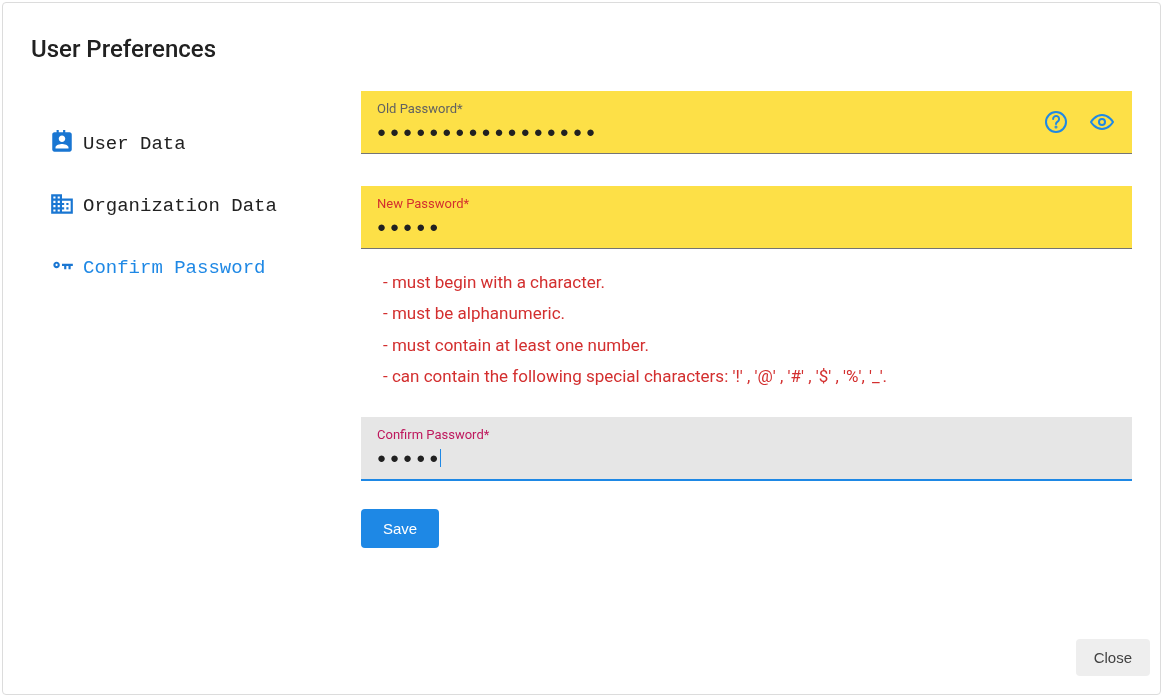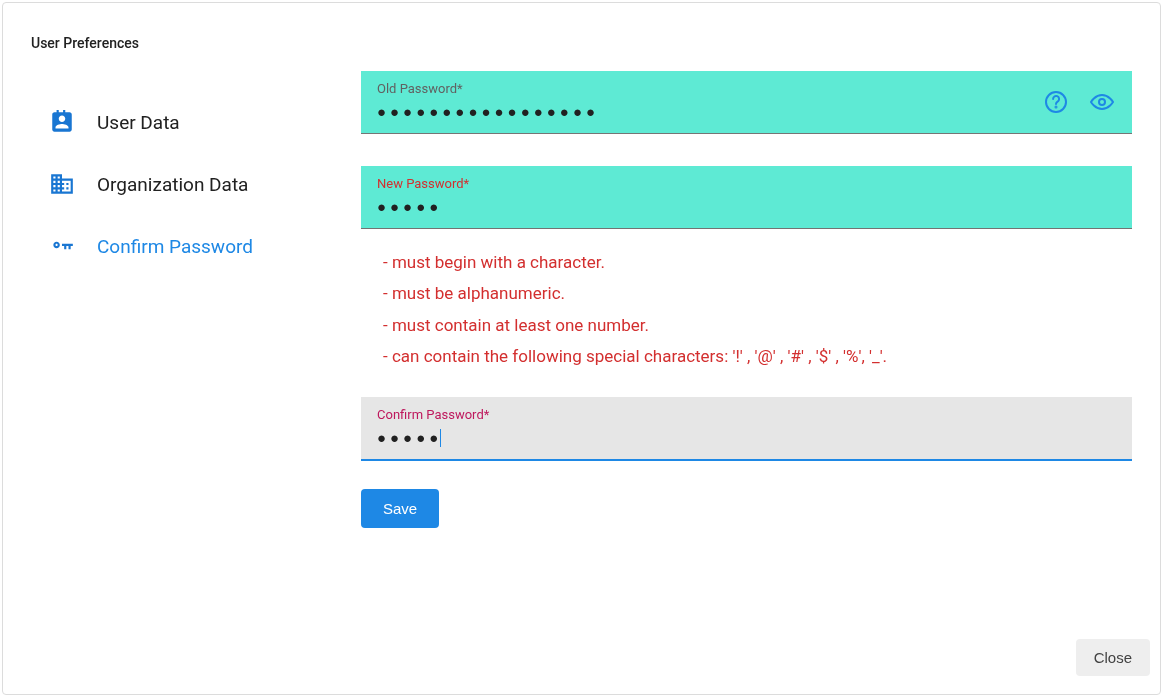--- a/index.html
+++ b/index.html
@@ -18,40 +18,41 @@
       width: 1159px;
       height: 693px;
       margin: 2px;
       border: 1px solid #dcdcdc;
       border-radius: 4px;
       background: #fff;
       position: relative;
       padding: 32px 28px 0 28px;
     }
     .dialog-title {
-      font-size: 14px;
+      font-size: 24px;
       font-weight: 500;
       color: #212121;
-      margin-bottom: 20px;
+      margin-bottom: 28px;
     }
     .content {
       display: flex;
       gap: 40px;
     }
     .sidebar {
       width: 290px;
       padding-left: 18px;
       padding-top: 20px;
     }
     .sidebar-item {
       display: flex;
-      align-items: center;
-      gap: 22px;
+      align-items: flex-end;
+      gap: 8px;
       padding: 18px 0;
       cursor: pointer;
+      font-family: Liberation Mono, monospace;
     }
     .sidebar-icon {
       width: 26px;
       height: 26px;
       display: flex;
       align-items: center;
       justify-content: center;
       color: #1976d2;
       flex-shrink: 0;
     }
@@ -60,21 +61,21 @@
       color: #212121;
     }
     .sidebar-item.active .sidebar-label {
       color: #1e88e5;
     }
     .main {
       flex: 1;
       padding-top: 0;
     }
     .field {
-      background: #5eead4;
+      background: #fde047;
       border-bottom: 1px solid #757575;
       padding: 10px 16px 10px 16px;
       position: relative;
       margin-bottom: 14px;
     }
     .field.error {
       border-bottom: 1px solid #737373;
     }
     .field.focused {
       background: #e6e6e6;

